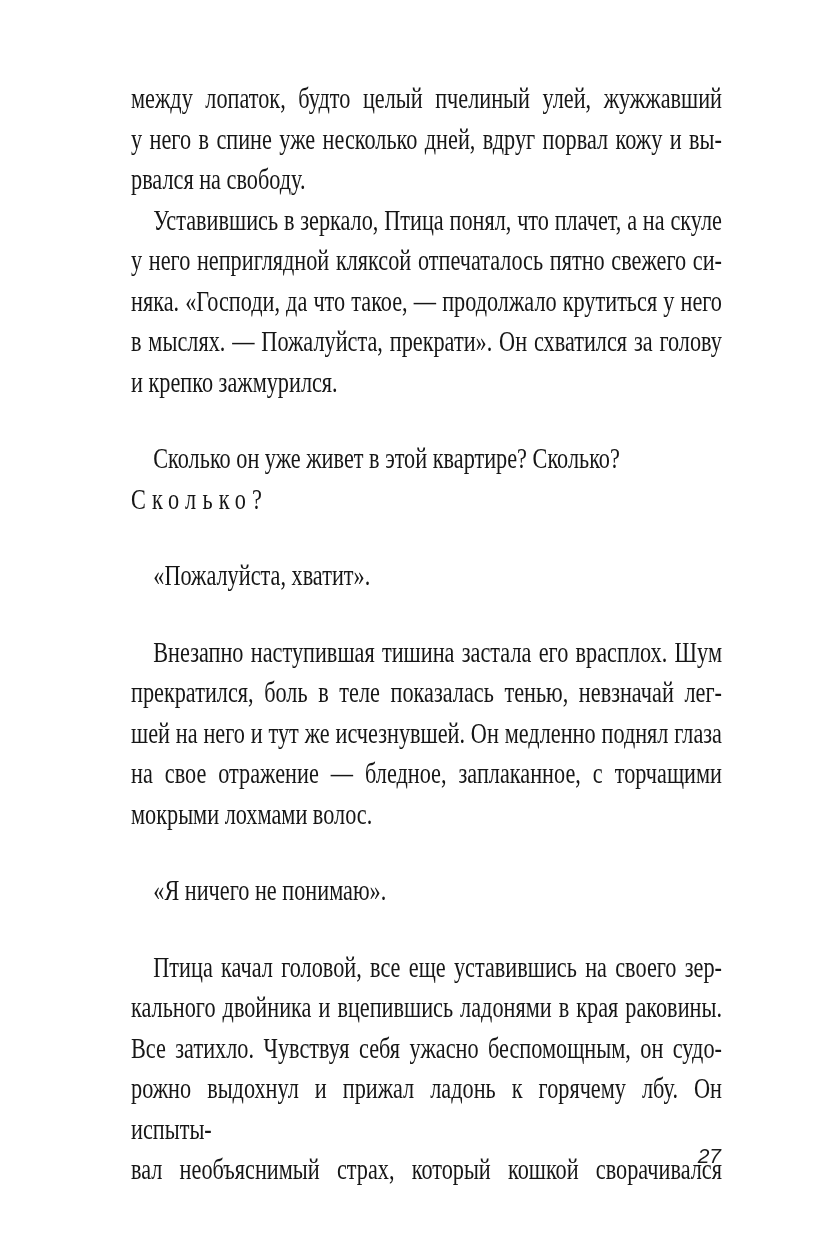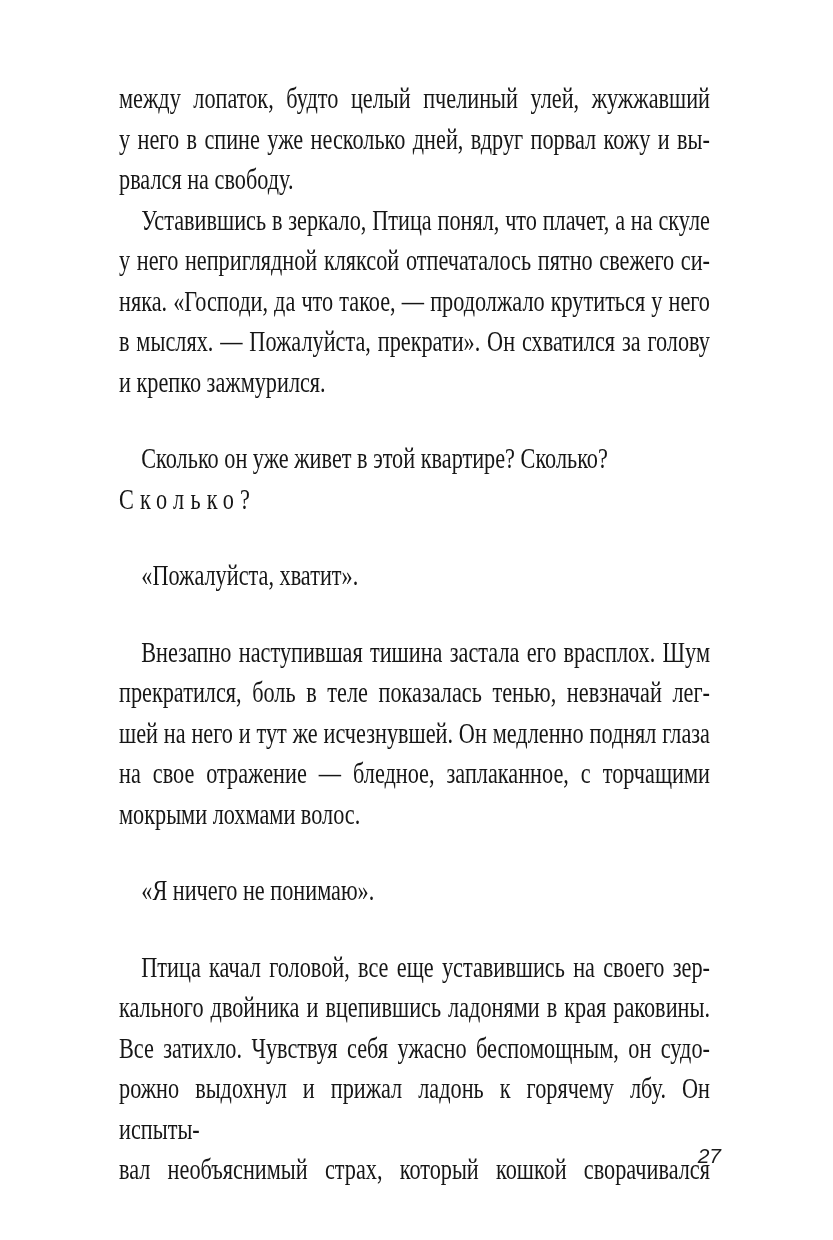--- a/index.html
+++ b/index.html
@@ -9,21 +9,21 @@
   }
   .page {
     position: relative;
     width: 833px;
     height: 1240px;
     background: #ffffff;
     overflow: hidden;
   }
   .text-block {
     position: absolute;
-    left: 119px;
+    left: 131px;
     top: 78px;
     width: 591px;
   }
   .scale-wrap {
     width: 770px;
     transform: scaleX(0.7675);
     transform-origin: 0 0;
     font-family: "Liberation Serif", serif;
     font-size: 29px;
     line-height: 40.5px;

